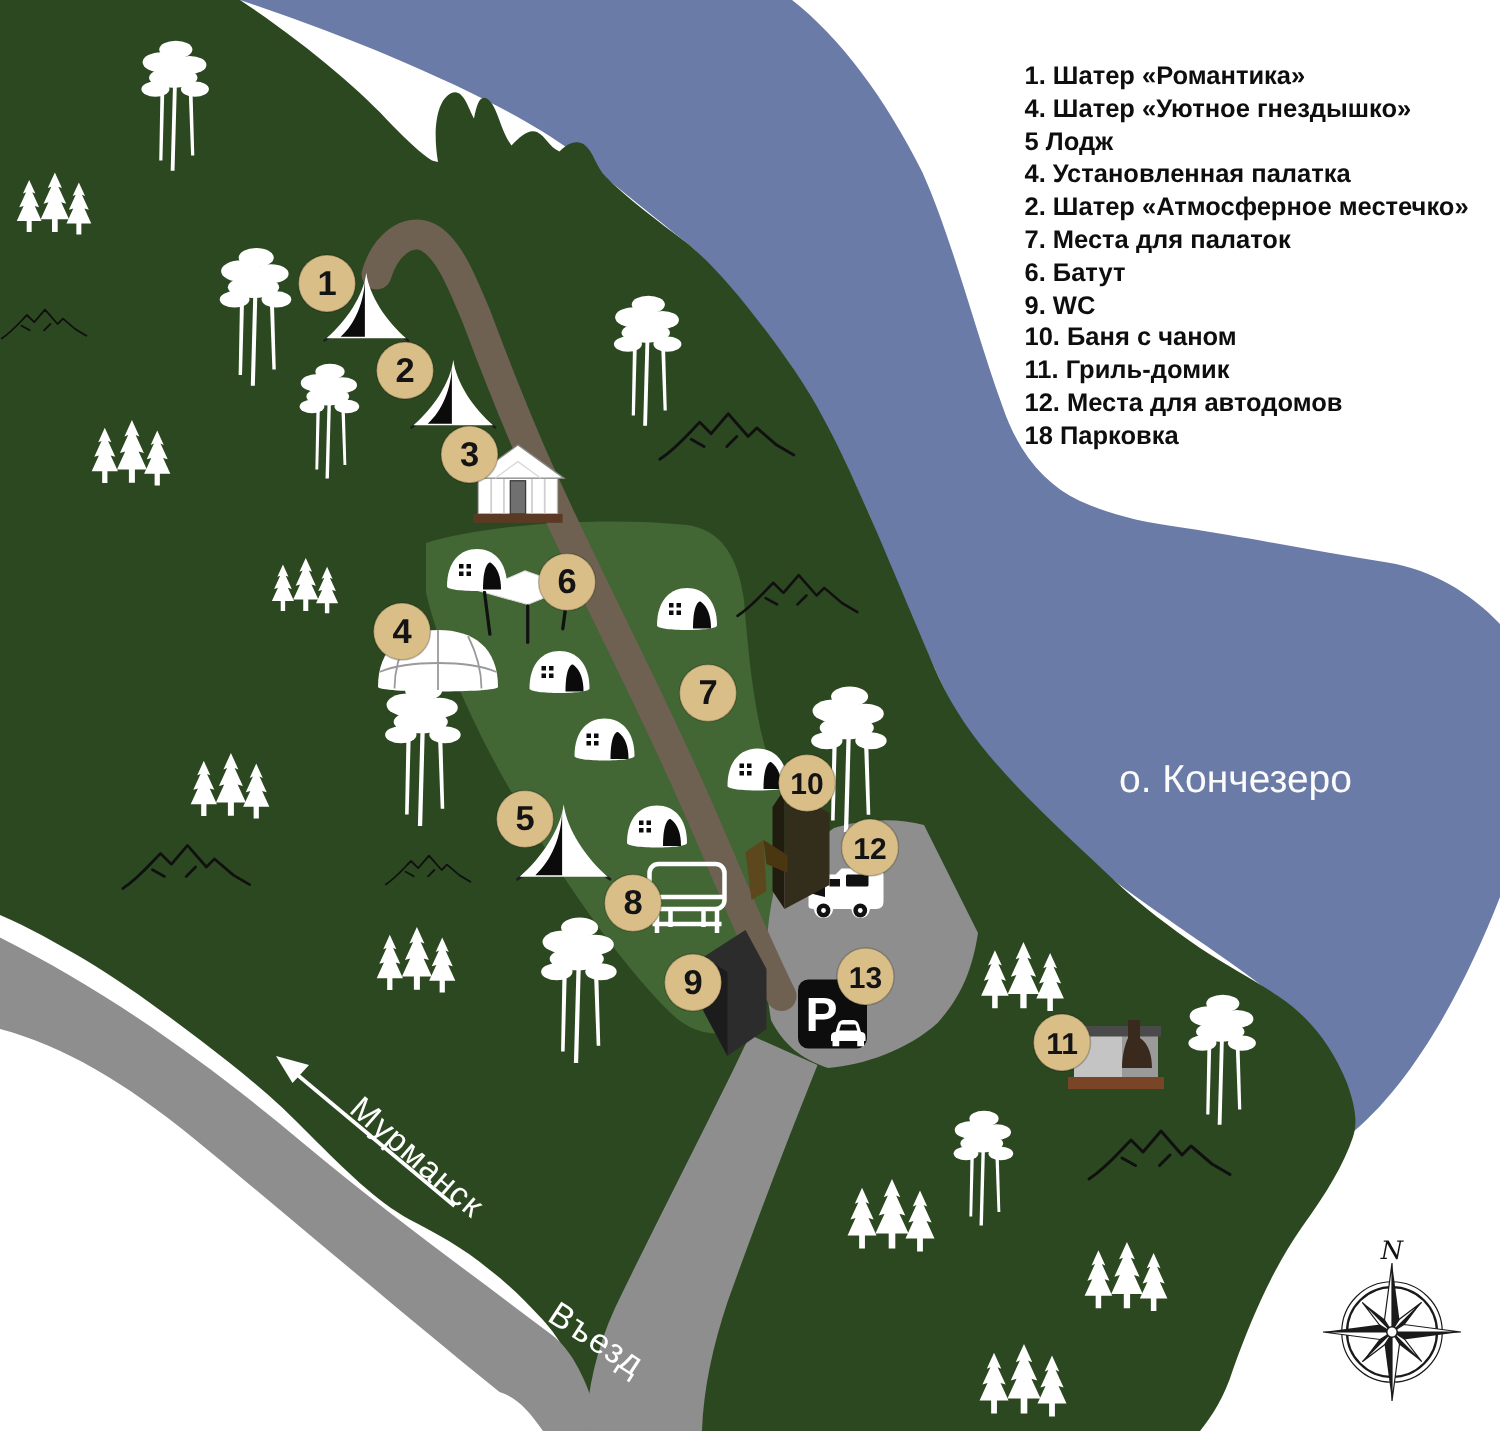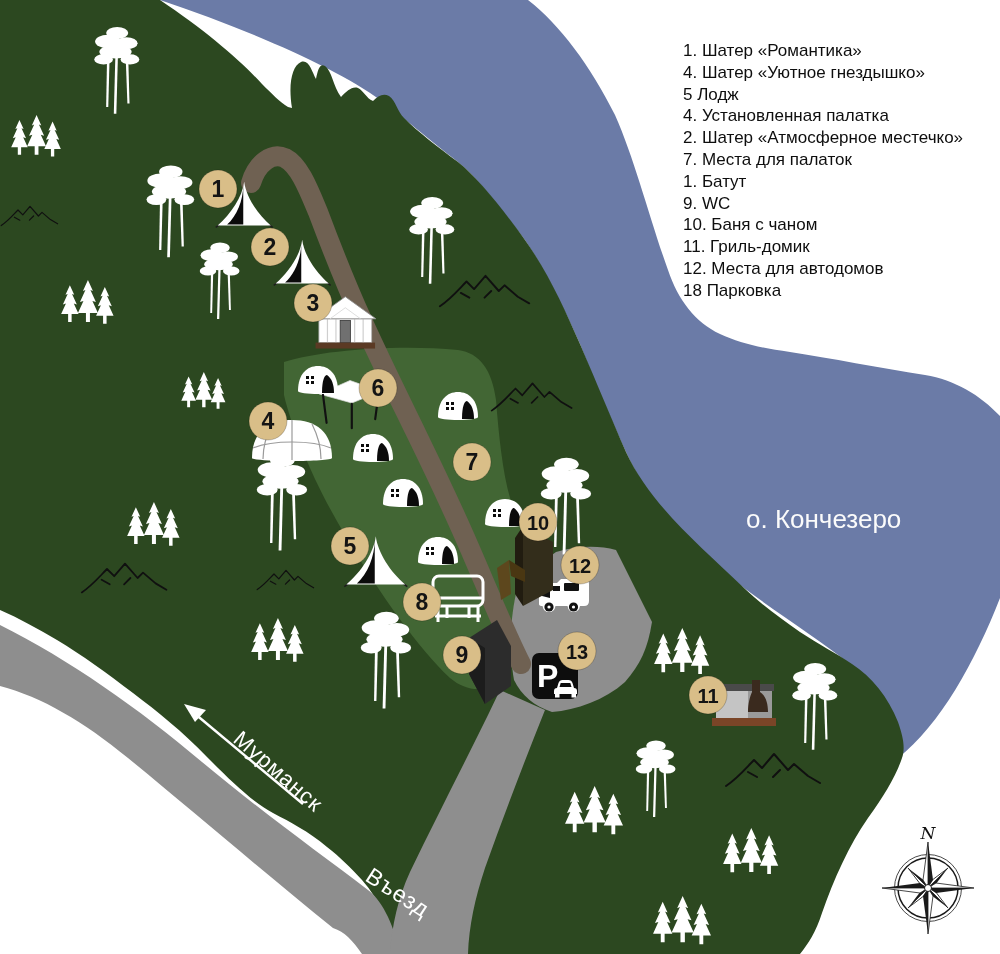--- a/index.html
+++ b/index.html
@@ -1,19 +1,19 @@
 <!DOCTYPE html>
 <html><head>
 <meta charset="utf-8">
 <style>
   html,body{margin:0;padding:0;background:#fff;}
   .stage{position:relative;width:1000px;height:954px;overflow:hidden;background:#fff;
          font-family:"Liberation Sans",sans-serif;}
   #map{position:absolute;left:0;top:0;}
-  #legend{position:absolute;left:683px;top:40px;font-weight:normal;font-size:17px;
+  #legend{position:absolute;left:683px;top:40px;font-weight:bold;font-size:17px;
           line-height:21.8px;color:#0e0e0e;white-space:nowrap;}
   .legend-item{height:21.8px;}
   svg text{font-family:"Liberation Sans",sans-serif;}
   .compass-n{font-family:"DejaVu Serif",serif;font-style:italic;}
 </style>
 </head>
 <body>
 
 <div class="stage">
 <svg id="map" viewBox="0 0 1000 954" width="1000" height="954">
@@ -348,20 +348,20 @@
       </g>
 </svg>
 
 <div id="legend">
       <div class="legend-item">1. Шатер «Романтика»</div>
       <div class="legend-item">4. Шатер «Уютное гнездышко»</div>
       <div class="legend-item">5 Лодж</div>
       <div class="legend-item">4. Установленная палатка</div>
       <div class="legend-item">2. Шатер «Атмосферное местечко»</div>
       <div class="legend-item">7. Места для палаток</div>
-      <div class="legend-item">1. Батут</div>
+      <div class="legend-item">6. Батут</div>
       <div class="legend-item">9. WC</div>
       <div class="legend-item">10. Баня с чаном</div>
       <div class="legend-item">11. Гриль-домик</div>
       <div class="legend-item">12. Места для автодомов</div>
       <div class="legend-item">18 Парковка</div>
     </div>
 </div>
 
 </body></html>

